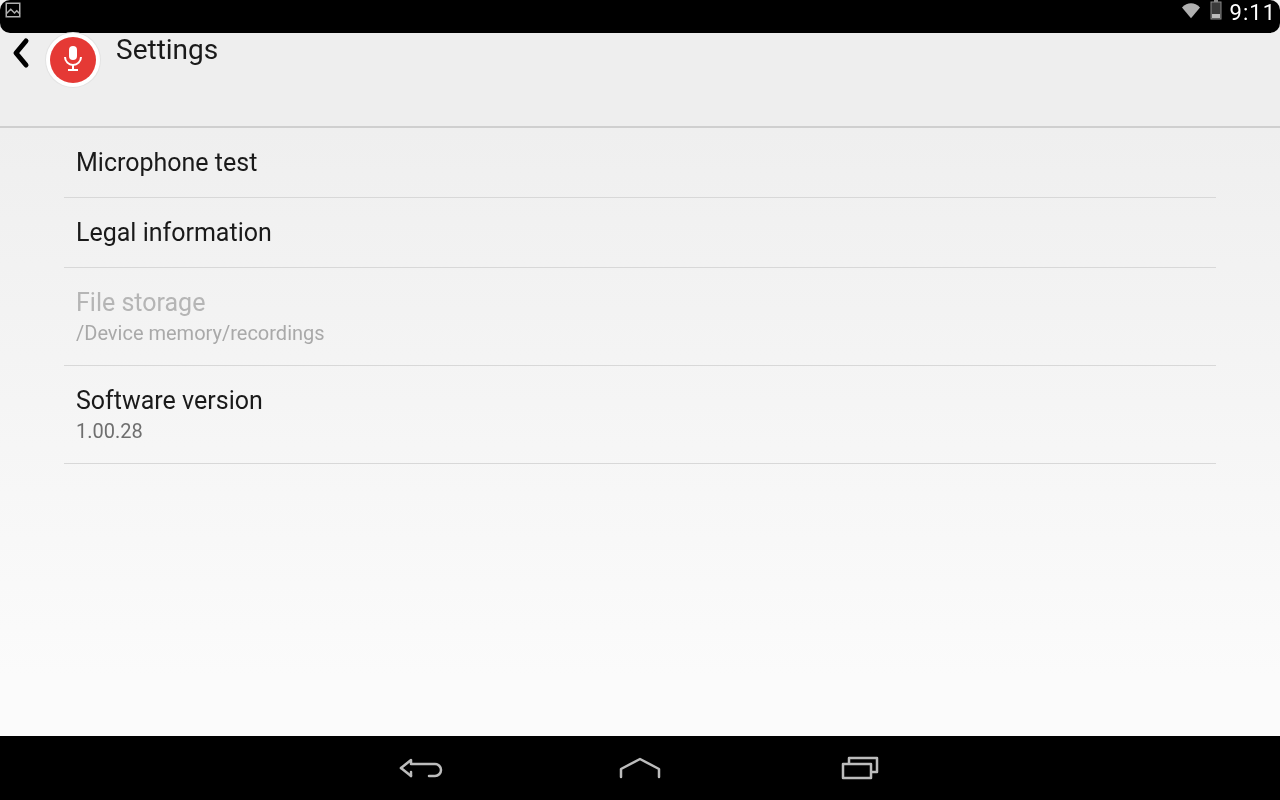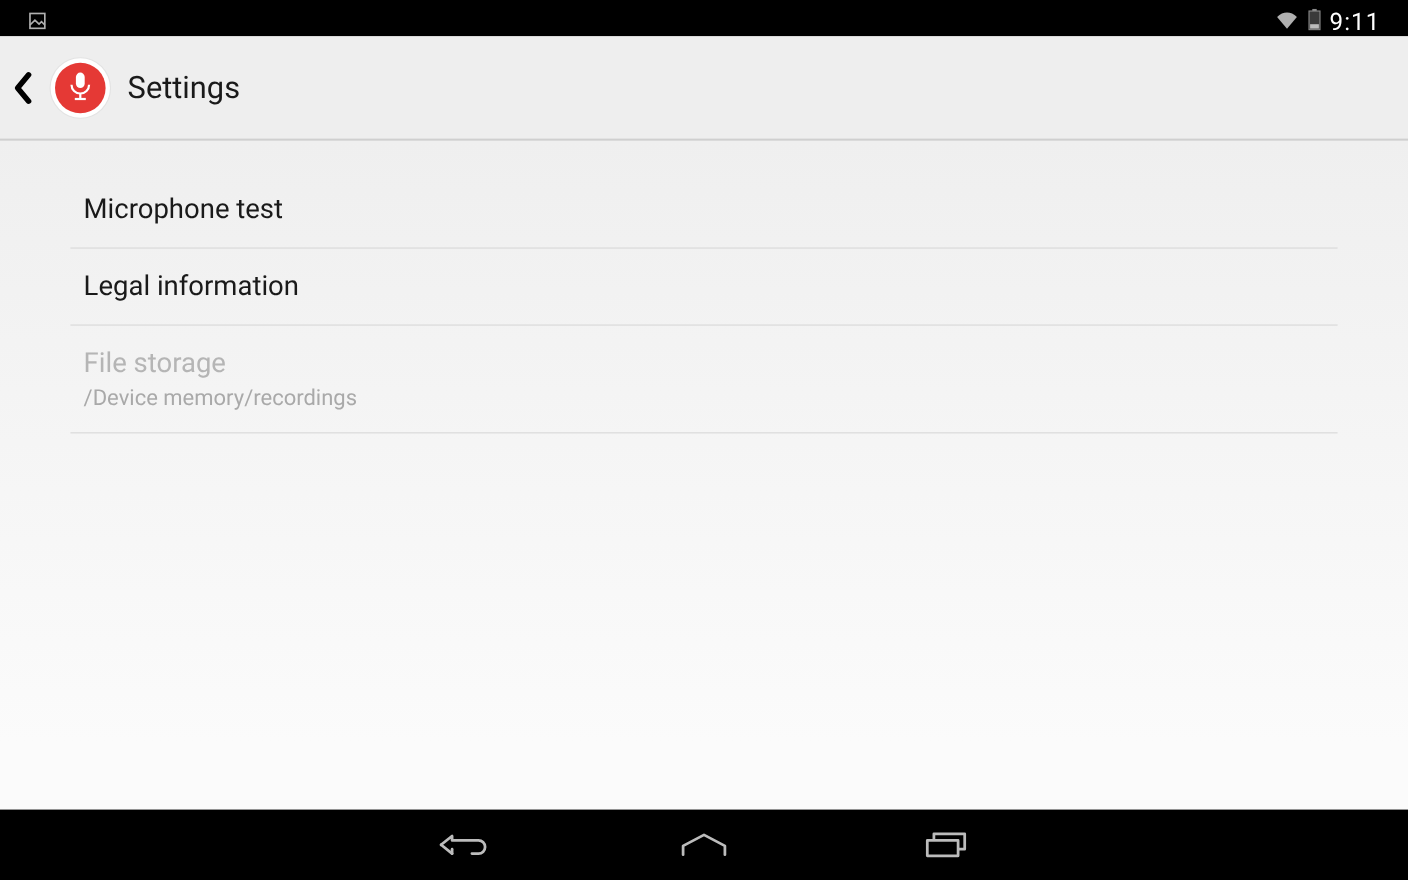--- a/index.html
+++ b/index.html
@@ -5,35 +5,36 @@
   * { margin: 0; padding: 0; box-sizing: border-box; }
   html, body { width: 1280px; height: 800px; overflow: hidden; font-family: Roboto, "Helvetica Neue", Arial, sans-serif; }
   body { display: flex; flex-direction: column; background: #efefef; }
 
   
   .status-bar {
     height: 33px;
     background: #000;
     color: #b0b0b0;
     display: flex;
-    align-items: flex-end;
-    padding: 0 25px;
+    align-items: flex-start;
+    padding: 0 4px;
     font-size: 20px;
+    border-radius: 10px;
   }
   .status-left { display: flex; align-items: center; gap: 8px; }
   .status-right { margin-left: auto; display: flex; align-items: center; gap: 8px; }
   .status-time { color: #fff; font-size: 22px; letter-spacing: 1px; }
 
   
   .action-bar {
     height: 95px;
     background: #eeeeee;
     border-bottom: 2px solid #cfcfcf;
     display: flex;
-    align-items: center;
+    align-items: flex-start;
     padding: 0 8px;
     gap: 10px;
   }
   .back-chevron {
     width: 28px; height: 40px;
     display: flex; align-items: center; justify-content: center;
     cursor: pointer;
   }
   .mic-badge {
     width: 54px; height: 54px; border-radius: 50%;
@@ -47,21 +48,21 @@
     display: flex; align-items: center; justify-content: center;
   }
   .page-title {
     font-size: 28px; font-weight: 400; color: #1a1a1a; margin-left: 6px;
   }
 
   
   .content {
     flex: 1;
     background: linear-gradient(#efefef, #fbfbfb 90%);
-    padding: 28px 64px 0 64px;
+    padding: 0 64px 0 64px;
   }
   .list-item {
     padding: 20px 12px 20px 12px;
     border-bottom: 1px solid #d8d8d8;
     cursor: pointer;
   }
   .list-item.disabled { cursor: default; }
   .item-title {
     font-size: 25px; color: #1a1a1a; font-weight: 400;
   }
@@ -145,20 +146,24 @@
 
   <div class="list-item">
     <div class="item-title">Legal information</div>
   </div>
 
   <div class="list-item disabled">
     <div class="item-title dim">File storage</div>
     <div class="item-sub dim">/Device memory/recordings</div>
   </div>
 
+  <div class="list-item">
+    <div class="item-title">Software version</div>
+    <div class="item-sub">1.00.28</div>
+  </div>
 
 </div>
 
 <div class="nav-bar">
   <div class="nav-btn">
     <svg width="50" height="28" viewBox="0 0 50 28" fill="none" stroke="#bcbcbc" stroke-width="2.5" stroke-linejoin="round" stroke-linecap="round">
       <path d="M6 14 L16 6 L16 10 L40 10 A6 6 0 0 1 40 22 L34 22"></path>
       <path d="M16 22 L6 14"></path>
       <path d="M16 18 L16 22"></path>
     </svg>

